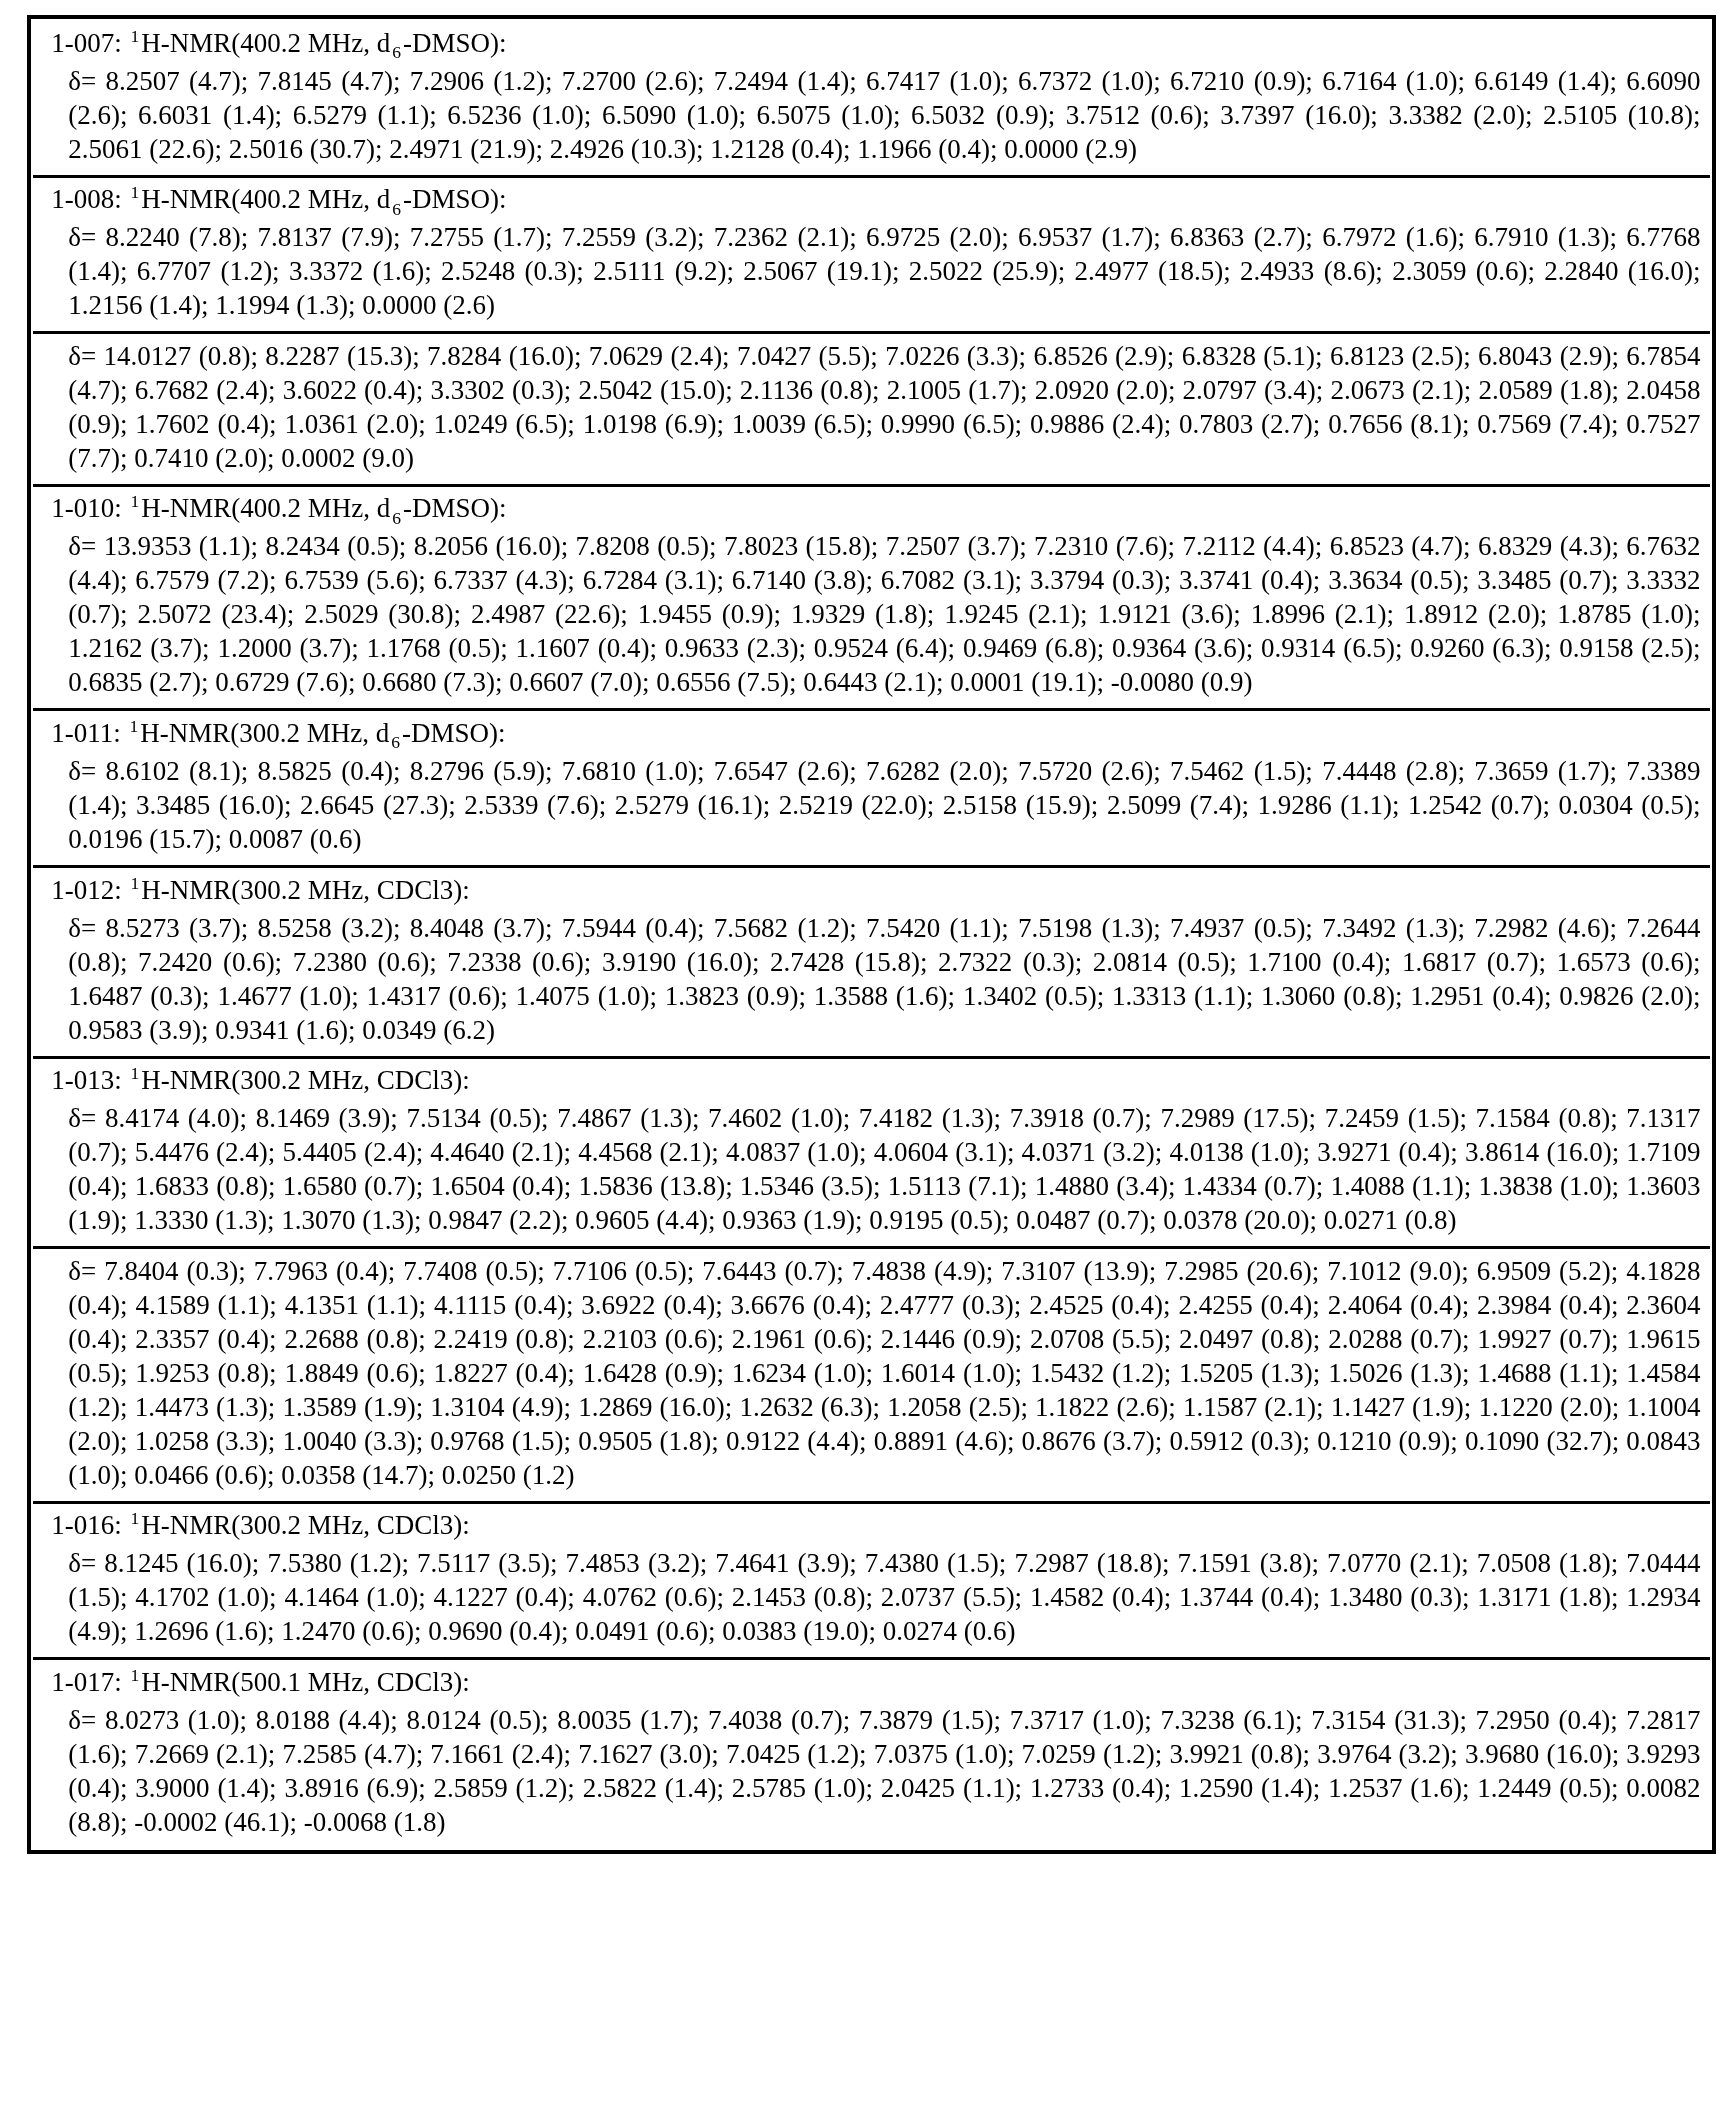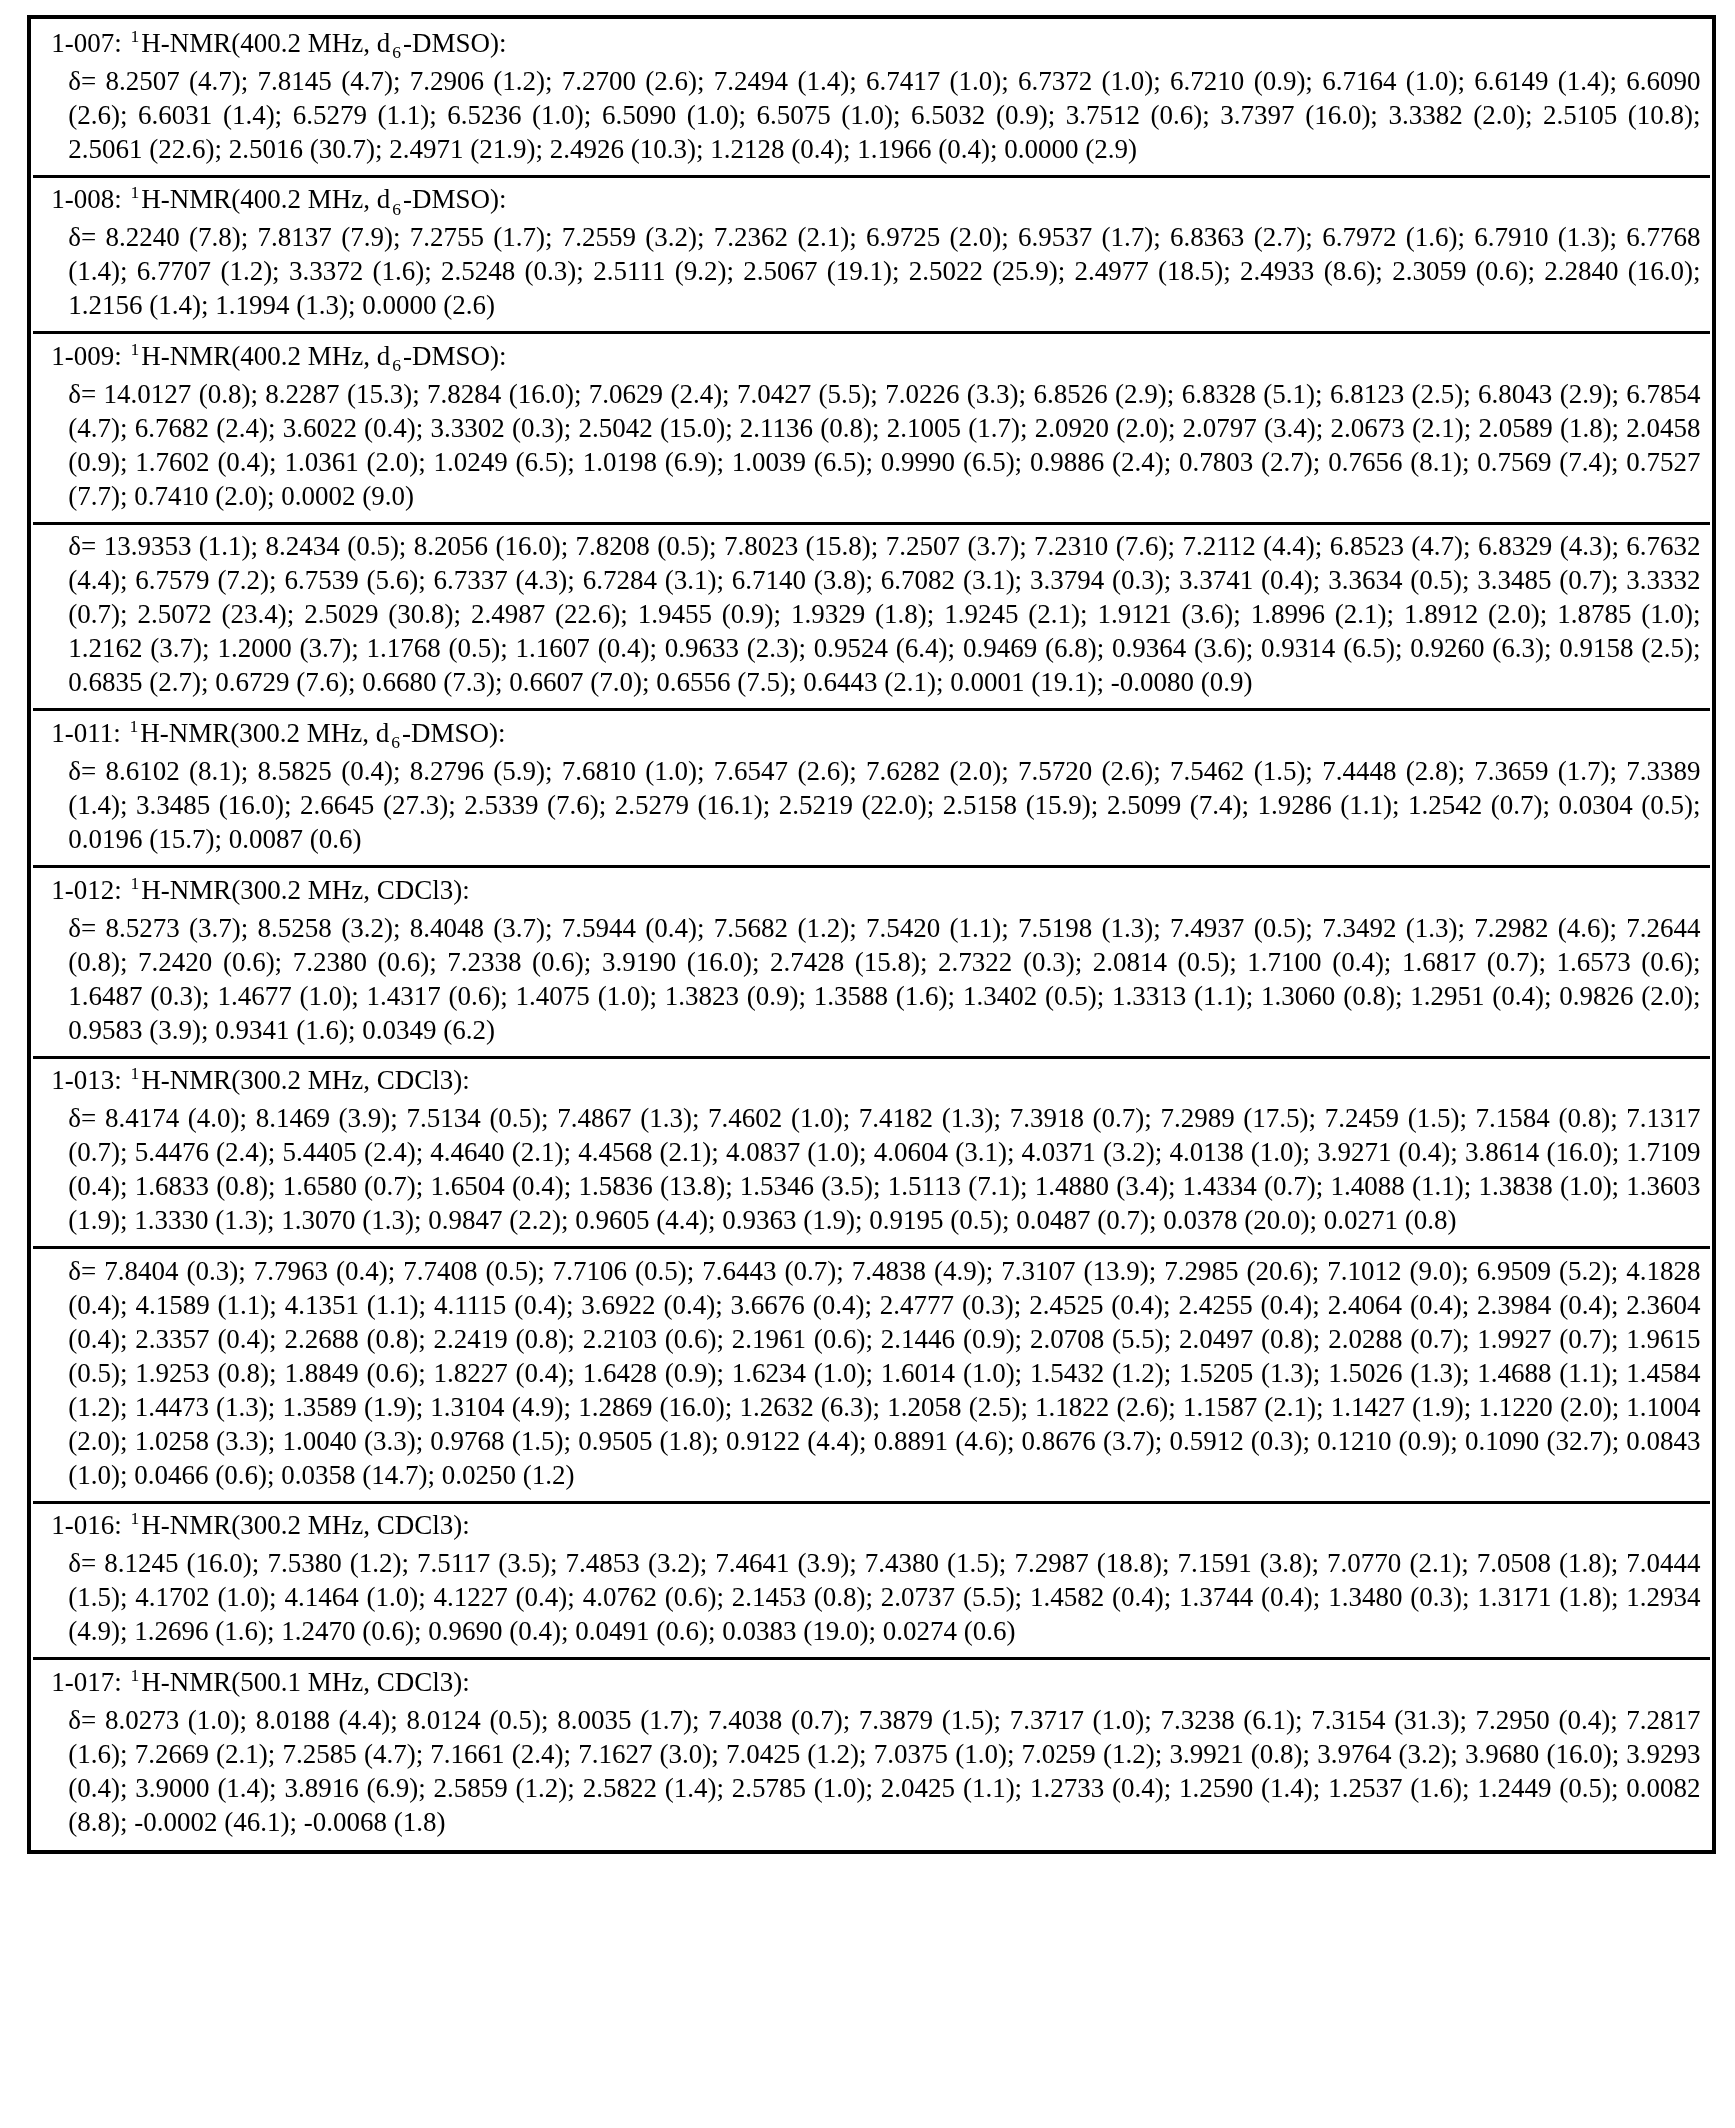--- a/index.html
+++ b/index.html
@@ -53,25 +53,25 @@
     <p class="entry-header">1-007: <sup>1</sup>H-NMR(400.2 MHz, d<sub>6</sub>-DMSO):</p>
     <p class="entry-peaks">δ= 8.2507 (4.7); 7.8145 (4.7); 7.2906 (1.2); 7.2700 (2.6); 7.2494 (1.4); 6.7417 (1.0); 6.7372 (1.0); 6.7210 (0.9); 6.7164 (1.0); 6.6149 (1.4); 6.6090 (2.6); 6.6031 (1.4); 6.5279 (1.1); 6.5236 (1.0); 6.5090 (1.0); 6.5075 (1.0); 6.5032 (0.9); 3.7512 (0.6); 3.7397 (16.0); 3.3382 (2.0); 2.5105 (10.8); 2.5061 (22.6); 2.5016 (30.7); 2.4971 (21.9); 2.4926 (10.3); 1.2128 (0.4); 1.1966 (0.4); 0.0000 (2.9)</p>
   </section>
 
   <section class="entry">
     <p class="entry-header">1-008: <sup>1</sup>H-NMR(400.2 MHz, d<sub>6</sub>-DMSO):</p>
     <p class="entry-peaks">δ= 8.2240 (7.8); 7.8137 (7.9); 7.2755 (1.7); 7.2559 (3.2); 7.2362 (2.1); 6.9725 (2.0); 6.9537 (1.7); 6.8363 (2.7); 6.7972 (1.6); 6.7910 (1.3); 6.7768 (1.4); 6.7707 (1.2); 3.3372 (1.6); 2.5248 (0.3); 2.5111 (9.2); 2.5067 (19.1); 2.5022 (25.9); 2.4977 (18.5); 2.4933 (8.6); 2.3059 (0.6); 2.2840 (16.0); 1.2156 (1.4); 1.1994 (1.3); 0.0000 (2.6)</p>
   </section>
 
   <section class="entry">
-    <p class="entry-header">1-009: <sup>1</sup>H-NMR(400.2 MHz, d<sub>6</sub>-DMSO):</p>
     <p class="entry-peaks">δ= 14.0127 (0.8); 8.2287 (15.3); 7.8284 (16.0); 7.0629 (2.4); 7.0427 (5.5); 7.0226 (3.3); 6.8526 (2.9); 6.8328 (5.1); 6.8123 (2.5); 6.8043 (2.9); 6.7854 (4.7); 6.7682 (2.4); 3.6022 (0.4); 3.3302 (0.3); 2.5042 (15.0); 2.1136 (0.8); 2.1005 (1.7); 2.0920 (2.0); 2.0797 (3.4); 2.0673 (2.1); 2.0589 (1.8); 2.0458 (0.9); 1.7602 (0.4); 1.0361 (2.0); 1.0249 (6.5); 1.0198 (6.9); 1.0039 (6.5); 0.9990 (6.5); 0.9886 (2.4); 0.7803 (2.7); 0.7656 (8.1); 0.7569 (7.4); 0.7527 (7.7); 0.7410 (2.0); 0.0002 (9.0)</p>
   </section>
 
   <section class="entry">
+    <p class="entry-header">1-010: <sup>1</sup>H-NMR(400.2 MHz, d<sub>6</sub>-DMSO):</p>
     <p class="entry-peaks">δ= 13.9353 (1.1); 8.2434 (0.5); 8.2056 (16.0); 7.8208 (0.5); 7.8023 (15.8); 7.2507 (3.7); 7.2310 (7.6); 7.2112 (4.4); 6.8523 (4.7); 6.8329 (4.3); 6.7632 (4.4); 6.7579 (7.2); 6.7539 (5.6); 6.7337 (4.3); 6.7284 (3.1); 6.7140 (3.8); 6.7082 (3.1); 3.3794 (0.3); 3.3741 (0.4); 3.3634 (0.5); 3.3485 (0.7); 3.3332 (0.7); 2.5072 (23.4); 2.5029 (30.8); 2.4987 (22.6); 1.9455 (0.9); 1.9329 (1.8); 1.9245 (2.1); 1.9121 (3.6); 1.8996 (2.1); 1.8912 (2.0); 1.8785 (1.0); 1.2162 (3.7); 1.2000 (3.7); 1.1768 (0.5); 1.1607 (0.4); 0.9633 (2.3); 0.9524 (6.4); 0.9469 (6.8); 0.9364 (3.6); 0.9314 (6.5); 0.9260 (6.3); 0.9158 (2.5); 0.6835 (2.7); 0.6729 (7.6); 0.6680 (7.3); 0.6607 (7.0); 0.6556 (7.5); 0.6443 (2.1); 0.0001 (19.1); -0.0080 (0.9)</p>
   </section>
 
   <section class="entry">
     <p class="entry-header">1-011: <sup>1</sup>H-NMR(300.2 MHz, d<sub>6</sub>-DMSO):</p>
     <p class="entry-peaks">δ= 8.6102 (8.1); 8.5825 (0.4); 8.2796 (5.9); 7.6810 (1.0); 7.6547 (2.6); 7.6282 (2.0); 7.5720 (2.6); 7.5462 (1.5); 7.4448 (2.8); 7.3659 (1.7); 7.3389 (1.4); 3.3485 (16.0); 2.6645 (27.3); 2.5339 (7.6); 2.5279 (16.1); 2.5219 (22.0); 2.5158 (15.9); 2.5099 (7.4); 1.9286 (1.1); 1.2542 (0.7); 0.0304 (0.5); 0.0196 (15.7); 0.0087 (0.6)</p>
   </section>
 
   <section class="entry">
     <p class="entry-header">1-012: <sup>1</sup>H-NMR(300.2 MHz, CDCl3):</p>

